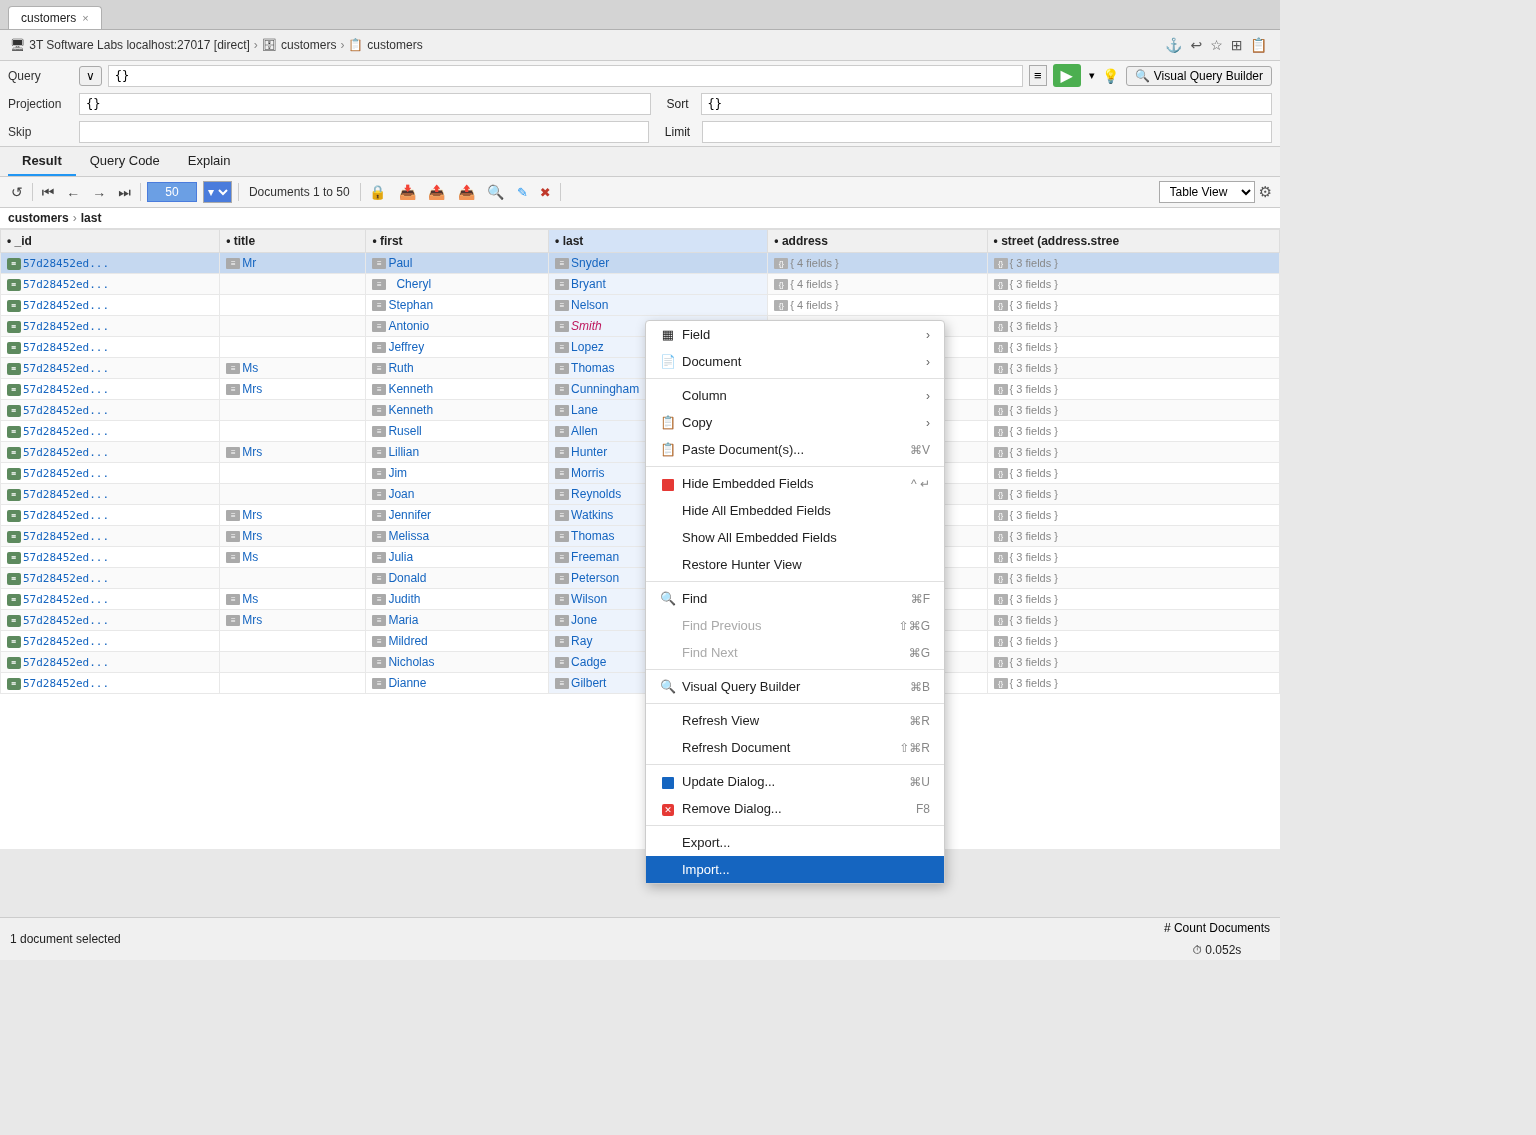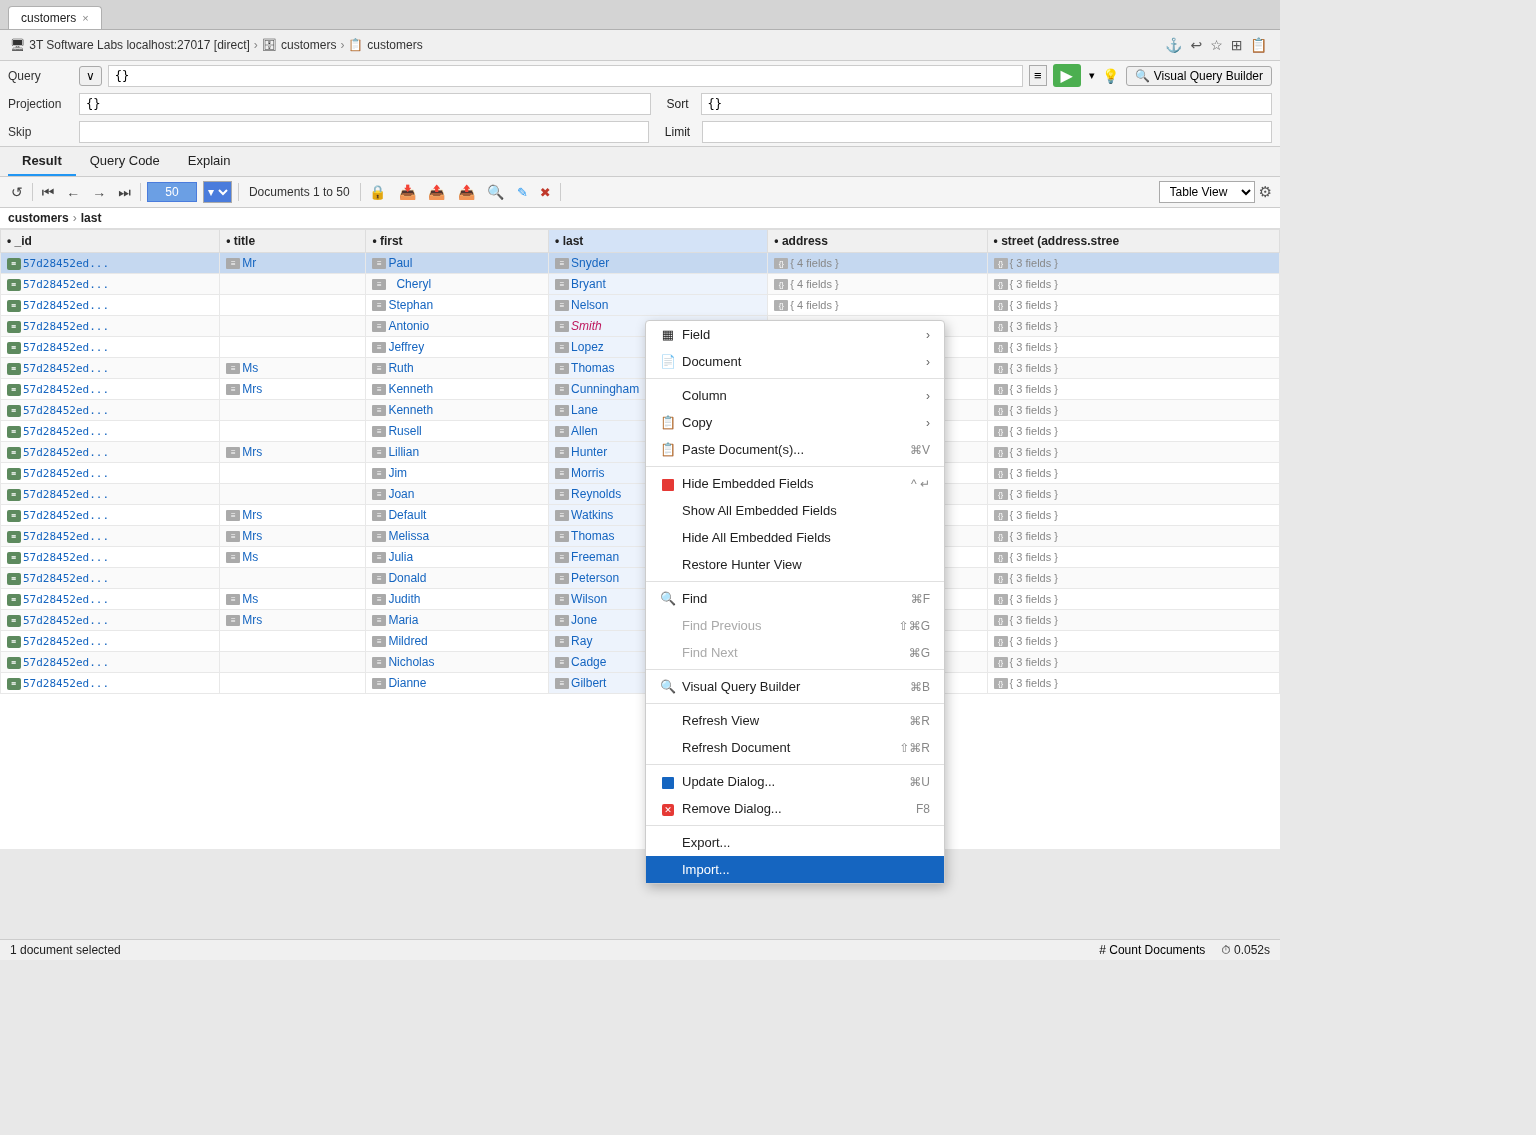--- a/index.html
+++ b/index.html
@@ -57,21 +57,21 @@
     .table-container { overflow: auto; position: relative; background: white; height: calc(100% - 360px); }
     .data-table { border-collapse: collapse; width: 100%; font-size: 12px; padding-left: 28px; }
     .data-table th { background: #f0f0f0; border: 1px solid #ddd; padding: 4px 6px; text-align: left; font-weight: 600; font-size: 12px; white-space: nowrap; position: sticky; top: 0; z-index: 1; }
     .data-table td { border: 1px solid #e8e8e8; padding: 3px 6px; white-space: nowrap; font-size: 12px; max-width: 180px; overflow: hidden; text-overflow: ellipsis; }
     .data-table tr:nth-child(even) { background: #fafafa; }
     .data-table tr.selected { background: #c5d8f0 !important; }
     .cell-id { color: #333; font-family: monospace; font-size: 11px; }
     
     
     .status-bar { background: #f0f0f0; border-top: 1px solid #ccc; padding: 3px 10px; font-size: 12px; display: flex; align-items: center; justify-content: space-between; position: absolute; bottom: 0; left: 0; right: 0; }
-    .status-right { display: flex; align-items: center; gap: 16px; }
+    .status-right { display: flex; align-items: center; gap: 8px; flex-direction: column; }
     
     
     .context-menu { position: absolute; background: white; border: 1px solid #ccc; box-shadow: 2px 4px 12px rgba(0,0,0,0.25); z-index: 100; width: 300px; border-radius: 4px; }
     .ctx-item { padding: 6px 14px; font-size: 13px; cursor: pointer; display: flex; align-items: center; justify-content: space-between; }
     .ctx-item.disabled { color: #aaa; cursor: default; }
     .ctx-item.highlighted { background: #1565C0; color: white; }
     .ctx-separator { border: none; border-top: 1px solid #e0e0e0; margin: 3px 0; }
     .ctx-label { display: flex; align-items: center; gap: 6px; }
     .ctx-shortcut { color: #888; font-size: 12px; }
     .ctx-arrow { font-size: 12px; color: #666; }
@@ -290,21 +290,21 @@
             <td class="cell-id"><span style="display:inline-block;width:14px;height:12px;background:#5d8a5e;border-radius:2px;font-size:8px;color:white;text-align:center;line-height:12px;vertical-align:middle;margin-right:2px;">≡</span><span style="color:#1565C0;font-family:monospace;font-size:11px;">57d28452ed...</span></td>
             <td></td>
             <td><span style="display:inline-block;width:14px;height:11px;background:#aaa;border-radius:1px;font-size:8px;color:white;text-align:center;line-height:11px;vertical-align:middle;margin-right:2px;">≡</span><span style="color:#1565C0;">Joan</span></td>
             <td style="background: rgb(237, 243, 252);"><span style="display:inline-block;width:14px;height:11px;background:#aaa;border-radius:1px;font-size:8px;color:white;text-align:center;line-height:11px;vertical-align:middle;margin-right:2px;">≡</span><span style="color:#1565C0;">Reynolds</span></td>
             <td><span style="display:inline-block;width:14px;height:11px;background:#b0b0b0;border-radius:1px;font-size:8px;color:white;text-align:center;line-height:11px;vertical-align:middle;margin-right:2px;">{}</span><span style="color:#888;font-size:11px;">{ 4 fields }</span></td>
             <td><span style="display:inline-block;width:14px;height:11px;background:#b0b0b0;border-radius:1px;font-size:8px;color:white;text-align:center;line-height:11px;vertical-align:middle;margin-right:2px;">{}</span><span style="color:#888;font-size:11px;">{ 3 fields }</span></td>
           </tr>
           <tr>
             <td class="cell-id"><span style="display:inline-block;width:14px;height:12px;background:#5d8a5e;border-radius:2px;font-size:8px;color:white;text-align:center;line-height:12px;vertical-align:middle;margin-right:2px;">≡</span><span style="color:#1565C0;font-family:monospace;font-size:11px;">57d28452ed...</span></td>
             <td><span style="display:inline-block;width:14px;height:11px;background:#aaa;border-radius:1px;font-size:8px;color:white;text-align:center;line-height:11px;vertical-align:middle;margin-right:2px;">≡</span><span style="color:#1565C0;">Mrs</span></td>
-            <td><span style="display:inline-block;width:14px;height:11px;background:#aaa;border-radius:1px;font-size:8px;color:white;text-align:center;line-height:11px;vertical-align:middle;margin-right:2px;">≡</span><span style="color:#1565C0;">Default</span></td>
+            <td><span style="display:inline-block;width:14px;height:11px;background:#aaa;border-radius:1px;font-size:8px;color:white;text-align:center;line-height:11px;vertical-align:middle;margin-right:2px;">≡</span><span style="color:#1565C0;">Jennifer</span></td>
             <td style="background: rgb(237, 243, 252);"><span style="display:inline-block;width:14px;height:11px;background:#aaa;border-radius:1px;font-size:8px;color:white;text-align:center;line-height:11px;vertical-align:middle;margin-right:2px;">≡</span><span style="color:#1565C0;">Watkins</span></td>
             <td><span style="display:inline-block;width:14px;height:11px;background:#b0b0b0;border-radius:1px;font-size:8px;color:white;text-align:center;line-height:11px;vertical-align:middle;margin-right:2px;">{}</span><span style="color:#888;font-size:11px;">{ 4 fields }</span></td>
             <td><span style="display:inline-block;width:14px;height:11px;background:#b0b0b0;border-radius:1px;font-size:8px;color:white;text-align:center;line-height:11px;vertical-align:middle;margin-right:2px;">{}</span><span style="color:#888;font-size:11px;">{ 3 fields }</span></td>
           </tr>
           <tr>
             <td class="cell-id"><span style="display:inline-block;width:14px;height:12px;background:#5d8a5e;border-radius:2px;font-size:8px;color:white;text-align:center;line-height:12px;vertical-align:middle;margin-right:2px;">≡</span><span style="color:#1565C0;font-family:monospace;font-size:11px;">57d28452ed...</span></td>
             <td><span style="display:inline-block;width:14px;height:11px;background:#aaa;border-radius:1px;font-size:8px;color:white;text-align:center;line-height:11px;vertical-align:middle;margin-right:2px;">≡</span><span style="color:#1565C0;">Mrs</span></td>
             <td><span style="display:inline-block;width:14px;height:11px;background:#aaa;border-radius:1px;font-size:8px;color:white;text-align:center;line-height:11px;vertical-align:middle;margin-right:2px;">≡</span><span style="color:#1565C0;">Melissa</span></td>
             <td style="background: rgb(237, 243, 252);"><span style="display:inline-block;width:14px;height:11px;background:#aaa;border-radius:1px;font-size:8px;color:white;text-align:center;line-height:11px;vertical-align:middle;margin-right:2px;">≡</span><span style="color:#1565C0;">Thomas</span></td>
             <td><span style="display:inline-block;width:14px;height:11px;background:#b0b0b0;border-radius:1px;font-size:8px;color:white;text-align:center;line-height:11px;vertical-align:middle;margin-right:2px;">{}</span><span style="color:#888;font-size:11px;">{ 4 fields }</span></td>
@@ -411,27 +411,27 @@
     <div class="ctx-item">
       <span class="ctx-label">
         <span class="ctx-icon"><span class="ctx-red-sq"></span></span>
         <span>Hide Embedded Fields</span>
       </span>
       <span class="ctx-shortcut">^ ↵</span>
     </div>
     <div class="ctx-item">
       <span class="ctx-label">
         <span class="ctx-icon"></span>
+        <span>Hide All Embedded Fields</span>
+      </span>
+    </div>
+    <div class="ctx-item">
+      <span class="ctx-label">
+        <span class="ctx-icon"></span>
         <span>Show All Embedded Fields</span>
-      </span>
-    </div>
-    <div class="ctx-item">
-      <span class="ctx-label">
-        <span class="ctx-icon"></span>
-        <span>Hide All Embedded Fields</span>
       </span>
     </div>
     <div class="ctx-item">
       <span class="ctx-label">
         <span class="ctx-icon"></span>
         <span>Restore Hunter View</span>
       </span>
     </div>
     <hr class="ctx-separator">
     <div class="ctx-item">

